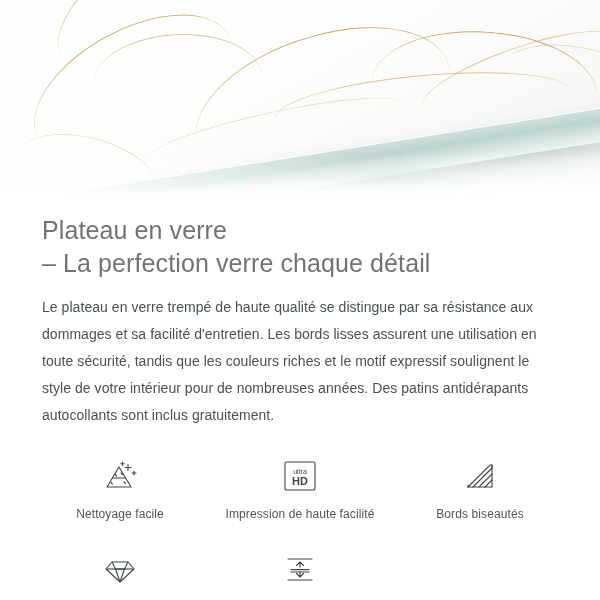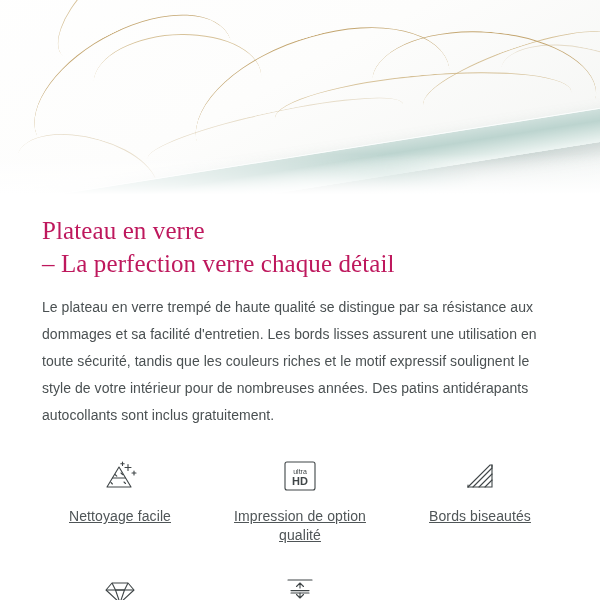--- a/index.html
+++ b/index.html
@@ -93,24 +93,24 @@
     left: 0; right: 0; bottom: 0;
     height: 46px;
     background: linear-gradient(180deg, rgba(255,255,255,0) 0%, #ffffff 88%);
   }
 
   
   .content {
     padding: 14px 42px 0 42px;
   }
   .headline {
-    font-family: Liberation Serif, serif;
+    font-family: Liberation Sans, sans-serif;
     font-size: 25px;
     line-height: 1.32;
-    color: #be185d;
+    color: #737373;
     font-weight: 400;
     margin: 0 0 14px 0;
     letter-spacing: 0.1px;
   }
   .headline .l2 { display: block; }
   .body-copy {
     font-size: 14px;
     line-height: 1.92;
     color: #4a5052;
     margin: 0;
@@ -135,26 +135,25 @@
   .feature-icon {
     width: 46px;
     height: 44px;
     display: flex;
     align-items: center;
     justify-content: center;
     margin-bottom: 9px;
     text-align: right;
   }
   .feature-label {
-    font-size: 14px;
+    font-size: 12px;
     color: #4f5557;
     line-height: 1.3;
     letter-spacing: 0.1px;
     max-width: 170px;
-    text-decoration: underline;
   }
   svg { display: block; }
 </style>
 </head>
 <body>
 
 <div class="page">
 
   <div class="hero">
     <div class="hero-bg"></div>
@@ -207,21 +206,21 @@
     </div>
 
     <div class="feature">
       <div class="feature-icon">
         <svg width="42" height="38" viewBox="0 0 42 38">
           <rect x="6" y="5" width="30" height="28" rx="2" fill="none" stroke="#3f4547" stroke-width="1.1"></rect>
           <text x="21" y="17" text-anchor="middle" font-family="Liberation Sans, sans-serif" font-size="7" fill="#3f4547">ultra</text>
           <text x="21" y="28" text-anchor="middle" font-family="Liberation Sans, sans-serif" font-size="11" font-weight="bold" fill="#3f4547">HD</text>
         </svg>
       </div>
-      <div class="feature-label">Impression de option qualité</div>
+      <div class="feature-label">Impression de haute facilité</div>
     </div>
 
     <div class="feature">
       <div class="feature-icon">
         <svg width="40" height="38" viewBox="0 0 40 38" fill="none" stroke="#3f4547" stroke-width="1.1" stroke-linecap="round">
           <path d="M8 30 L30 8 L32 8 L32 10"></path>
           <path d="M8 30 L8 28"></path>
           <path d="M8 30 L32 30 L32 8"></path>
           <path d="M13 30 L32 11"></path>
           <path d="M19 30 L32 17"></path>

